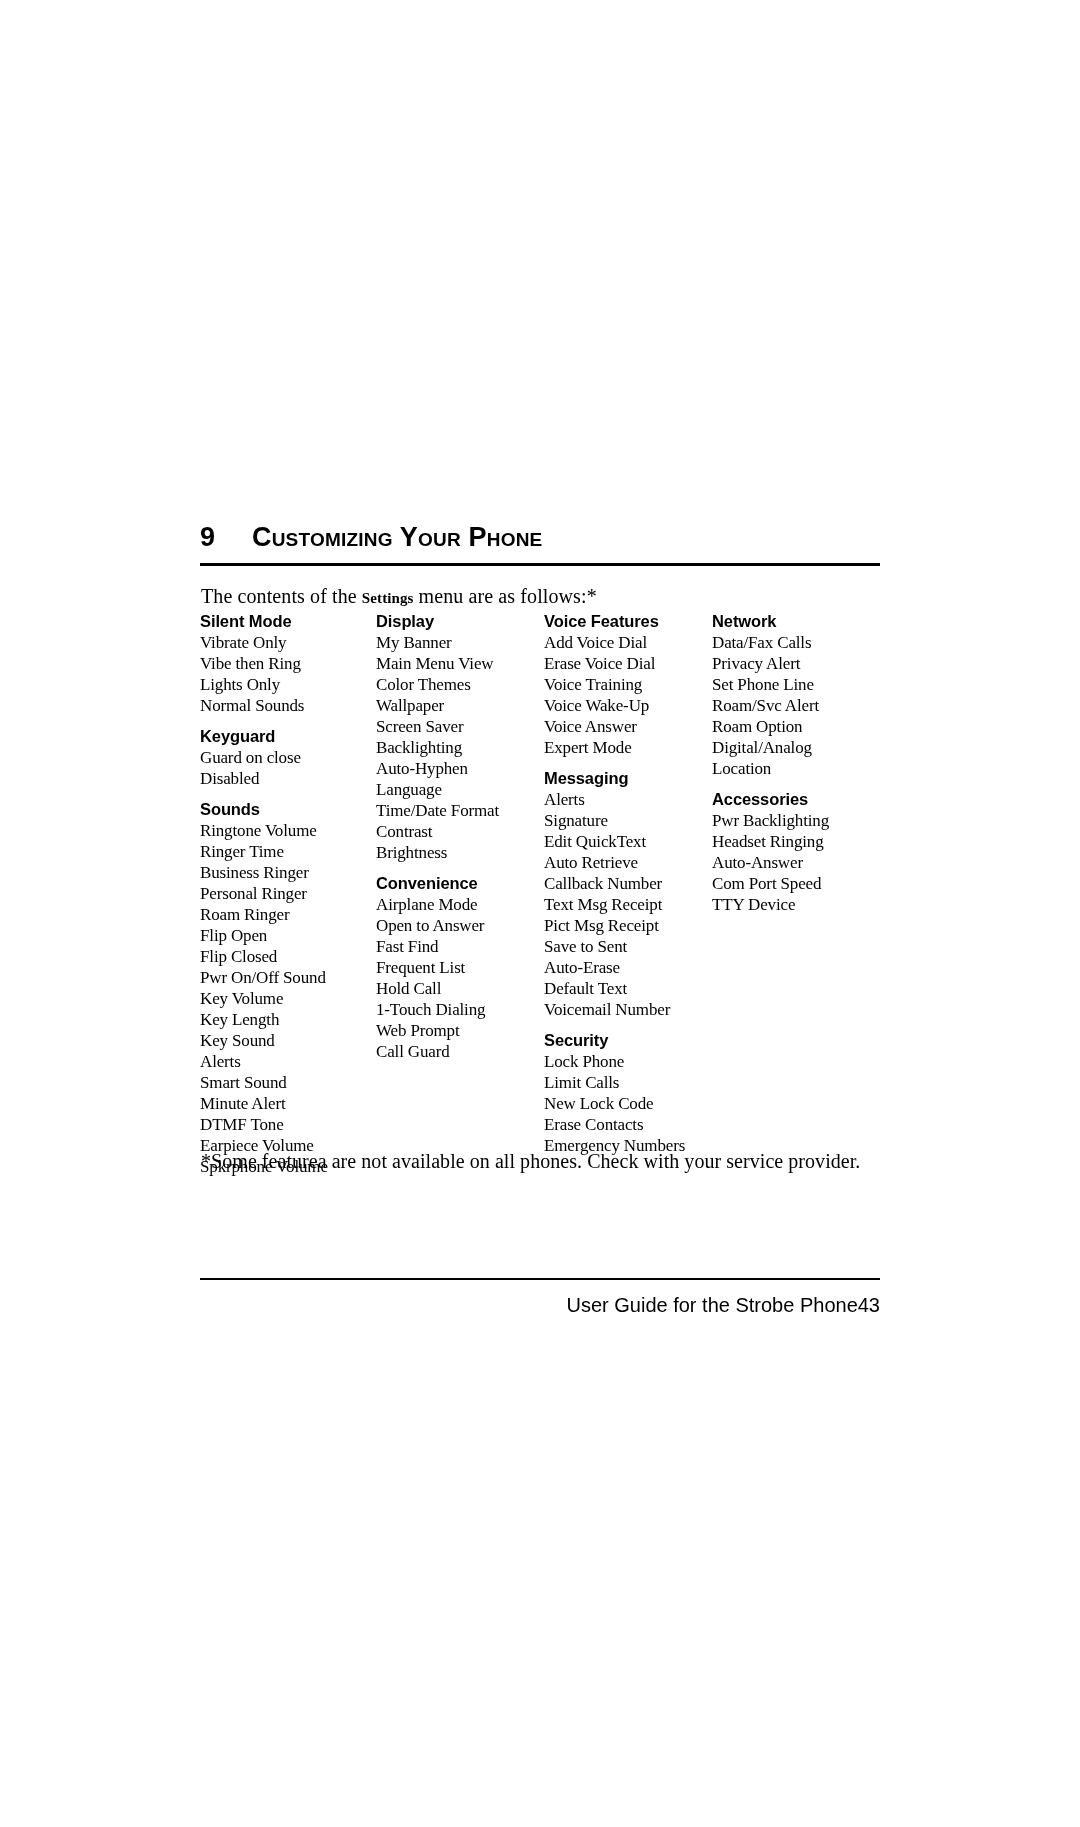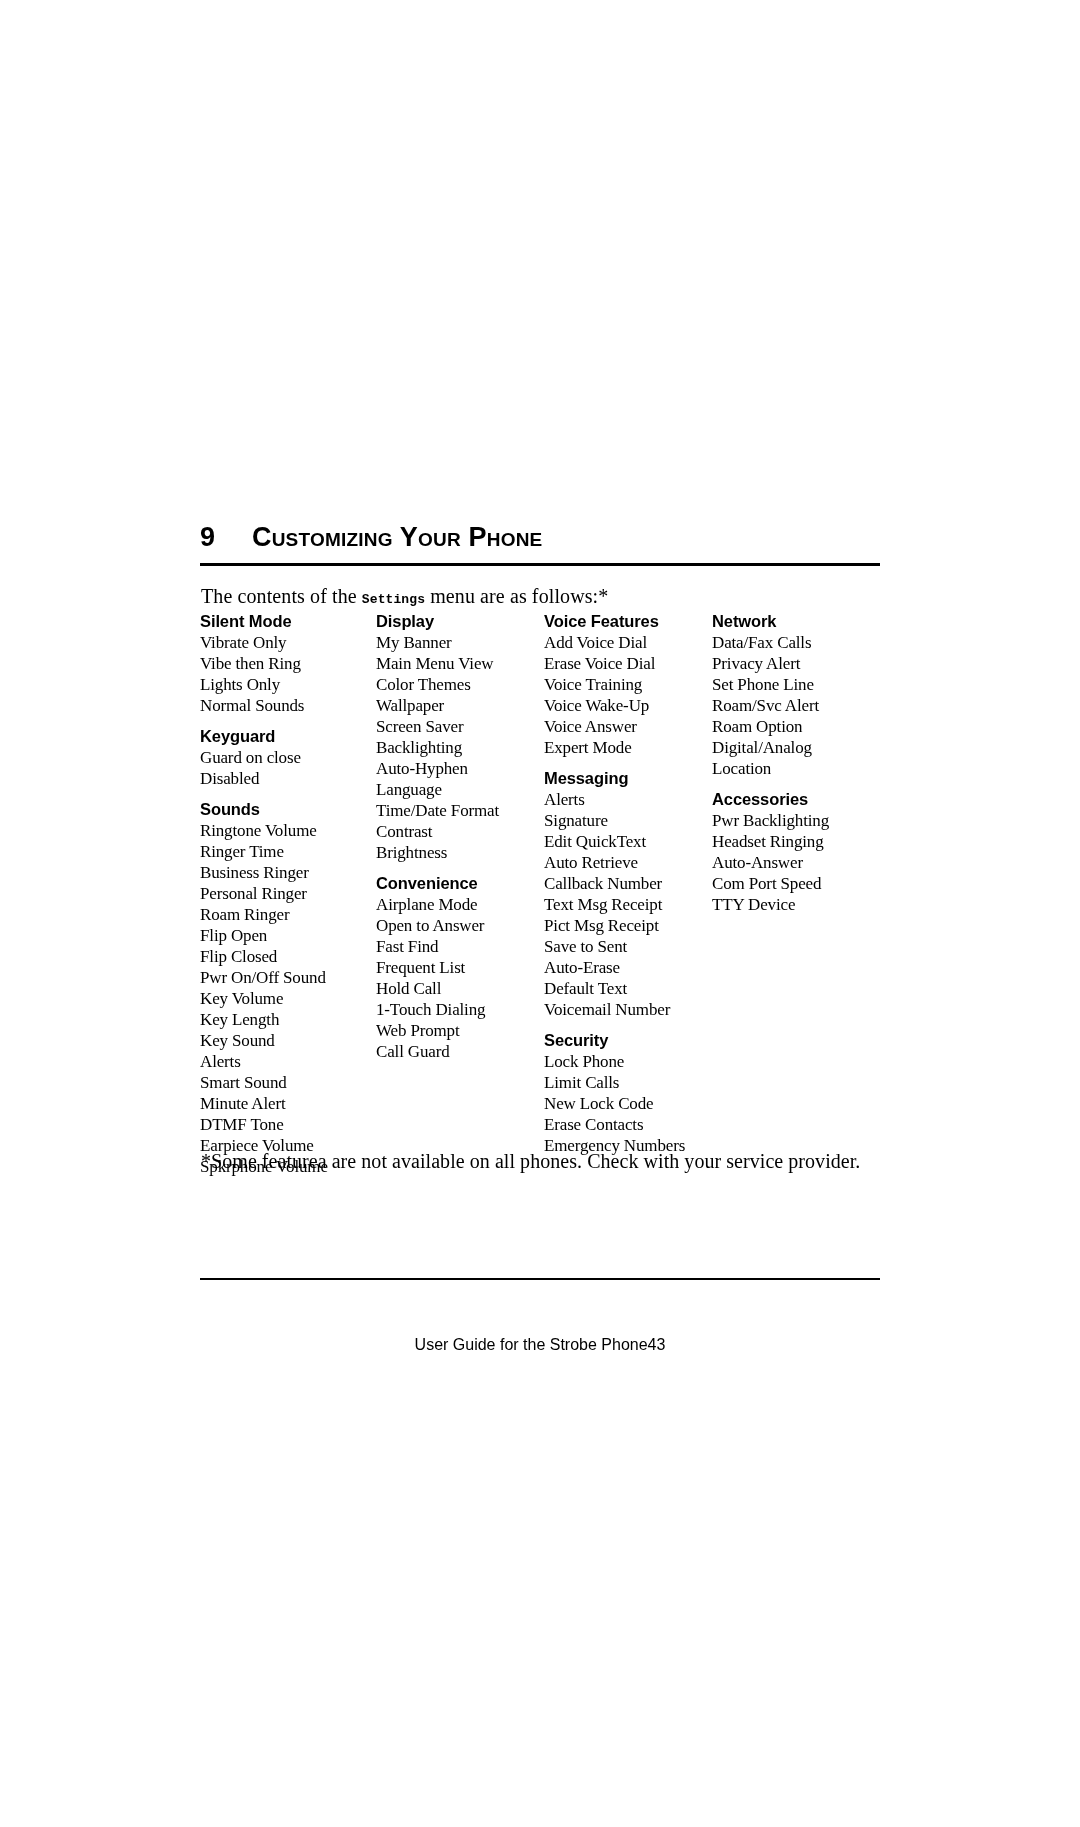--- a/index.html
+++ b/index.html
@@ -64,23 +64,23 @@
   .intro {
     position: absolute;
     left: 201px;
     top: 583px;
     font-size: 20px;
     line-height: 26px;
     letter-spacing: 0.1px;
     white-space: nowrap;
   }
   .intro b {
-    font-family: Liberation Mono, monospace;
-    font-weight: bold;
-    font-size: 13px;
+    font-family: Liberation Serif, serif;
+    font-weight: bold;
+    font-size: 15px;
   }
 
   
   .columns {
     position: absolute;
     left: 200px;
     top: 611px;
     width: 680px;
     display: flex;
     align-items: flex-start;
@@ -125,27 +125,27 @@
     position: absolute;
     left: 200px;
     top: 1278px;
     width: 680px;
     height: 2px;
     background: #000000;
   }
   .footer {
     position: absolute;
     left: 200px;
-    top: 1334px;
+    top: 1294px;
     width: 680px;
     display: flex;
-    justify-content: center;
+    justify-content: flex-end;
     align-items: baseline;
     font-family: "Liberation Sans", sans-serif;
-    font-size: 16px;
+    font-size: 20px;
     line-height: 22px;
   }
 </style>
 </head>
 <body>
 
 <div class="page">
 
   <div class="chapter-head">
     <div class="chapter-head-row">

